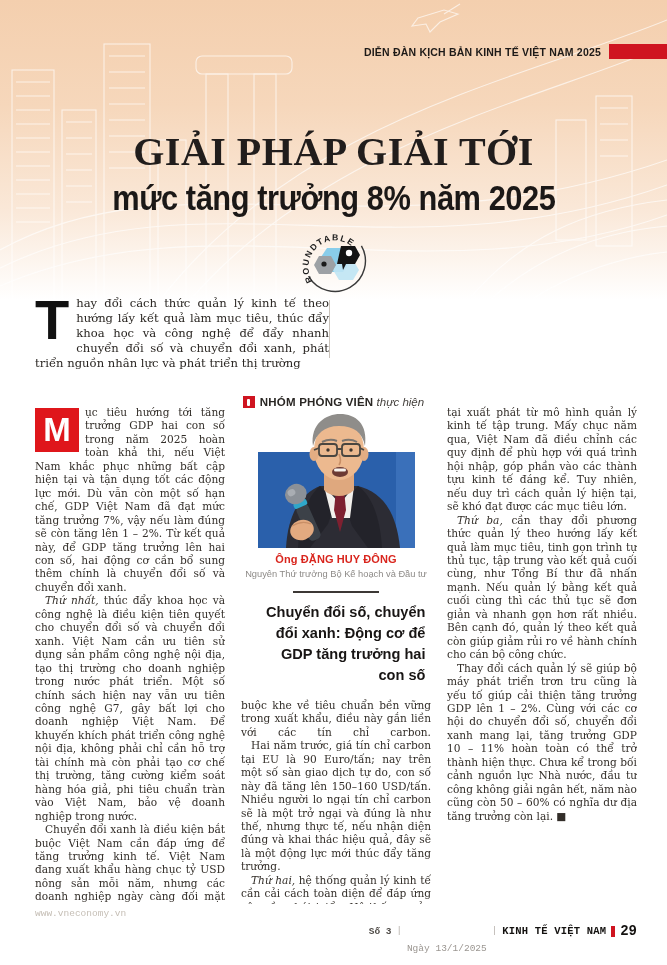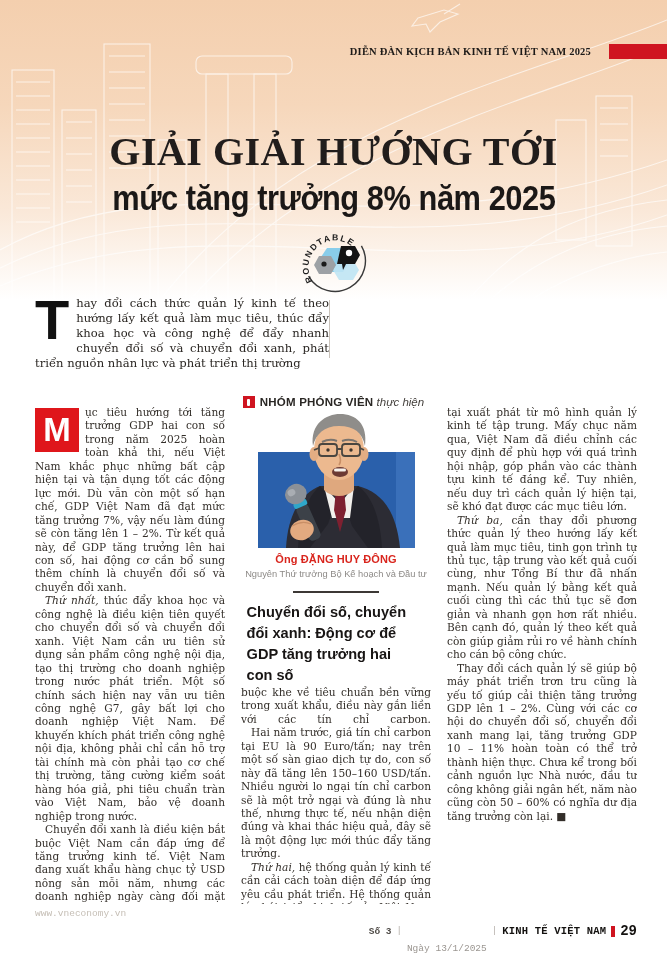--- a/index.html
+++ b/index.html
@@ -14,22 +14,22 @@
     position:absolute; top:0; left:0; width:667px; height:300px;
     background:linear-gradient(180deg,#f4cfae 0%,#f6d7bb 35%,#fae8d8 70%,#ffffff 100%);
   }
   .header-art svg { position:absolute; top:0; left:0; }
   
   .kicker-row {
     position:absolute; top:44; left:0; width:667px; top:44px;
     display:flex; justify-content:flex-end; align-items:center;
   }
   .kicker {
-    font-family:Liberation Serif, serif; font-weight:bold;
-    font-size:10.5px; letter-spacing:.2px; color:#1d1a18; margin-right:18px;padding-left:28px;
+    font-family:Liberation Sans, sans-serif; font-weight:bold;
+    font-size:10.5px; letter-spacing:.2px; color:#1d1a18; margin-right:8px;padding-left:28px;
   }
   .kicker-bar { width:58px; height:15px; background:#cf1420; }
   
   .title-serif {
     position:absolute; top:128px; left:0; width:667px; text-align:center;
     font-family:"Liberation Serif", serif; font-weight:bold;
     font-size:40px; letter-spacing:.5px; color:#211d1c;
   }
   .title-sans {
     position:absolute; top:178px; left:0; width:667px; text-align:center;
@@ -91,21 +91,21 @@
   .photo { width:157px; height:142px; margin:0 auto; position:relative; }
   .cap-name {
     margin-top:5px; text-align:center; font-family:"Liberation Sans", sans-serif;
     font-weight:bold; font-size:11px; color:#d9251d; letter-spacing:.1px;
   }
   .cap-role {
     margin-top:2px; text-align:center; font-family:"Liberation Sans", sans-serif;
     font-size:9.3px; color:#8d8a87;
   }
   .cap-rule { width:86px; height:2px; background:#3c3835; margin:9px auto 8px; }
-  .pullquote { text-align:left; margin-bottom:1px; }
+  .pullquote { text-align:right; margin-bottom:14px; }
   .pullquote span {
     display:inline-block; transform:scaleX(.94); transform-origin:center;
     font-family:"Liberation Sans", sans-serif; font-weight:bold;
     font-size:15.5px; line-height:21px; color:#181514; width:185px;
   }
   
   .footer {
     position:absolute; top:908px; left:35px; width:602px;
     display:flex; justify-content:space-between; align-items:flex-start;
     font-family:Liberation Mono, monospace;
@@ -158,21 +158,21 @@
         <path d="M444 14 l16 -10"></path>
       </g>
     </svg>
   </div>
 
   <div class="kicker-row">
     <span class="kicker">DIỄN ĐÀN KỊCH BẢN KINH TẾ VIỆT NAM 2025</span>
     <span class="kicker-bar"></span>
   </div>
 
-  <h1 class="title-serif">GIẢI GIẢI HƯỚNG TỚI</h1>
+  <h1 class="title-serif">GIẢI PHÁP GIẢI TỚI</h1>
   <div class="title-sans">
     <span>mức tăng trưởng 8% năm 2025</span>
   </div>
 
   <div class="logo">
     <svg width="76" height="70" viewBox="0 0 76 70">
       <defs>
         <path id="rtArc" d="M 17,57 A 26.5,26.5 0 1 1 63,50" fill="none"></path>
       </defs>
       <path d="M 60,14 A 27.5,27.5 0 1 1 16,56" stroke="#3a3a3a" stroke-width="1.4" fill="none" transform="rotate(14 38 35)"></path>

